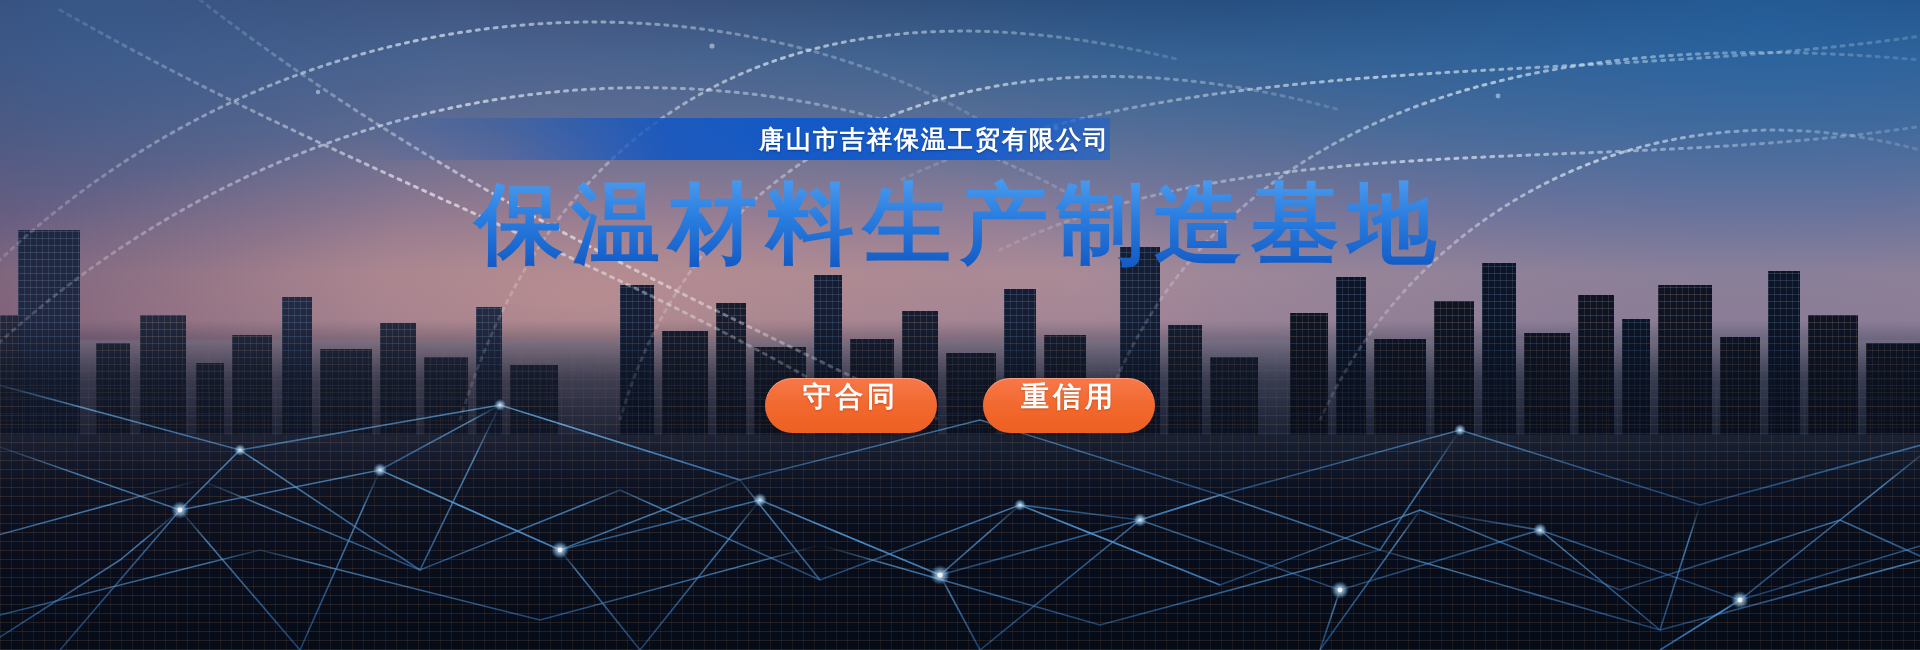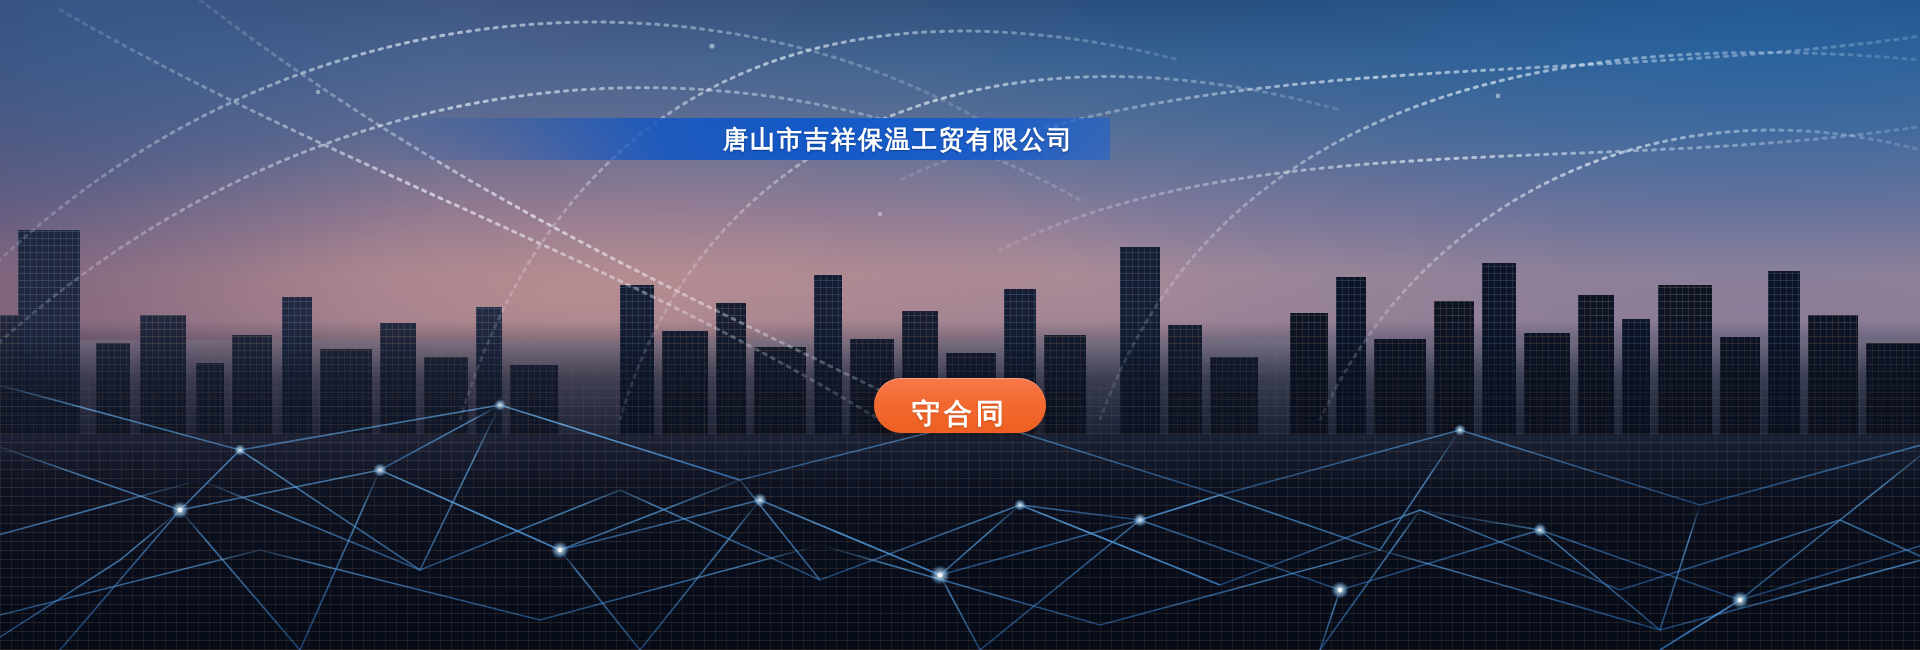--- a/index.html
+++ b/index.html
@@ -121,21 +121,20 @@
   #company-bar{
     position:absolute;left:370px;top:118px;width:740px;height:42px;
     background:linear-gradient(90deg,
       rgba(20,80,180,0) 0%,
       rgba(20,82,182,0.30) 18%,
       rgba(18,86,195,0.86) 40%,
       rgba(17,88,200,0.97) 58%,
       rgba(22,92,205,0.92) 84%,
       rgba(24,96,208,0.55) 100%);
     display:flex;align-items:center;justify-content:flex-end;
-    padding-right:36px;
   }
   #company-name{
     color:#ffffff;font-size:25px;font-weight:700;letter-spacing:2px;
     white-space:nowrap;
     text-shadow:0 1px 2px rgba(0,30,80,.45);
   }
 
   
   #headline{
     position:absolute;left:0;top:178px;width:100%;
@@ -165,21 +164,21 @@
 
   
   #pills{
     position:absolute;left:0;top:378px;width:100%;
     display:flex;justify-content:center;align-items:center;gap:46px;
   }
   .pill{
     min-width:168px;height:55px;border-radius:28px;
     background:linear-gradient(180deg,#f8784b 0%,#f2692f 48%,#ee5f22 100%);
     box-shadow:0 3px 10px rgba(30,10,0,.30), inset 0 1px 0 rgba(255,255,255,.30);
-    display:flex;align-items:flex-end;justify-content:center;
+    display:flex;align-items:flex-start;justify-content:center;
     color:#ffffff;font-size:28px;font-weight:700;letter-spacing:4px;
     padding:0 38px;
     text-shadow:0 1px 2px rgba(120,40,0,.35);
     cursor:pointer;
   }
 </style>
 </head>
 <body>
 
 <div id="banner">
@@ -324,21 +323,30 @@
       <circle cx="1740" cy="280" r="2.4"></circle>
     </g>
   </svg>
 
   <div id="content">
 
     <div id="company-bar">
       <div id="company-name">唐山市吉祥保温工贸有限公司</div>
     </div>
 
+    <div id="headline">
+      <span class="headline-wrap">
+        <span class="shadowlayer">保温材料生产制造基地</span>
+        <span class="txt">保温材料生产制造基地</span>
+      </span>
+    </div>
 
     <div id="pills">
       <div class="pill">
         <span>守合同</span>
       </div>
+      <div class="pill">
+        <span>重信用</span>
+      </div>
     </div>
 
   </div>
 </div>
 
 </body></html>

